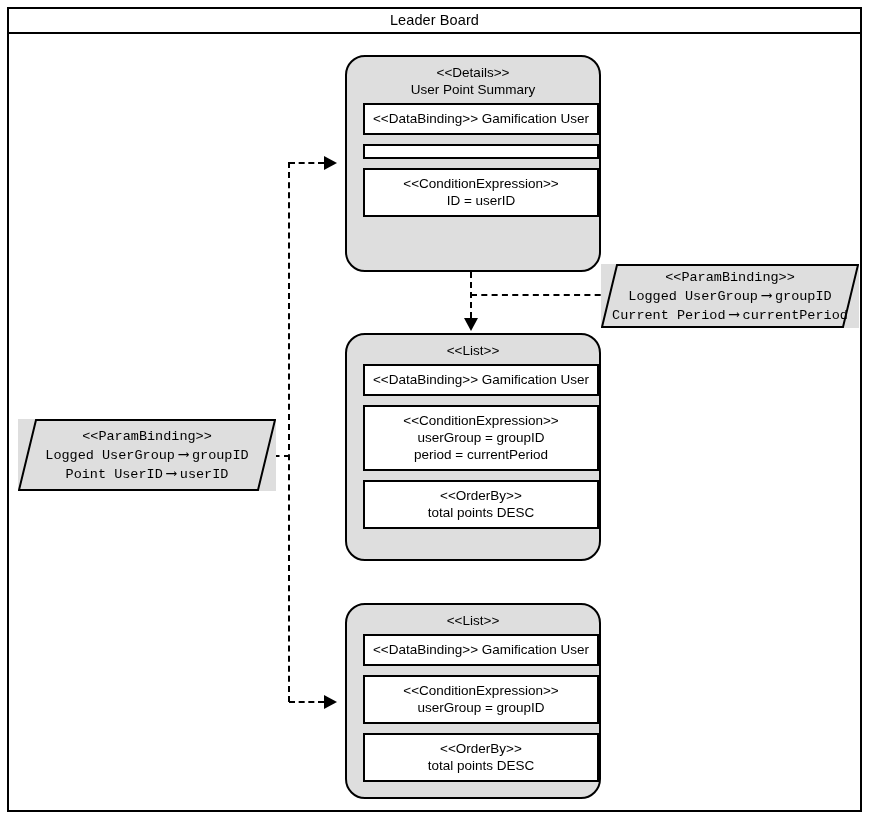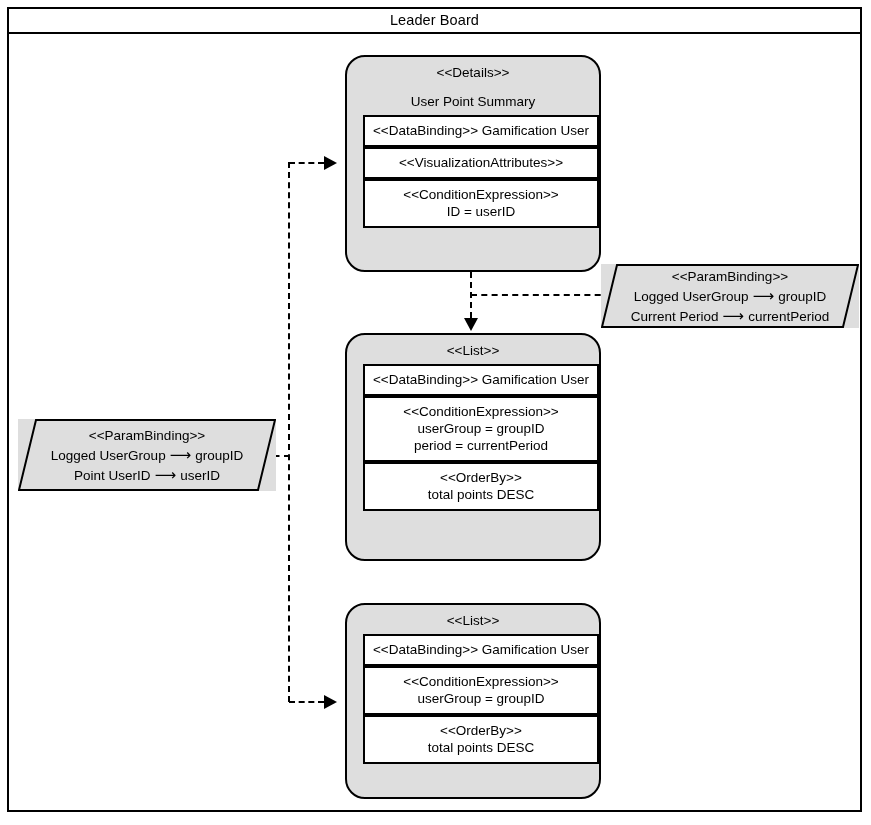--- a/index.html
+++ b/index.html
@@ -63,26 +63,27 @@
     text-align: center;
     font-size: 13.5px;
     line-height: 17px;
     color: #000000;
     padding-top: 7px;
     padding-bottom: 5px;
     box-sizing: border-box;
     user-select: none;
   }
   .component-header .stereotype { display: block; }
-  .component-header .cname { display: block; margin-top: 12px; }
+  .component-header .cname { display: block; }
 
   .compartments {
     width: 236px;
     display: flex;
     flex-direction: column;
+    gap: 9px;
   }
   .compartment {
     background: #ffffff;
     border: 2px solid #000000;
     box-sizing: border-box;
     text-align: center;
     font-size: 13.5px;
     line-height: 17px;
     color: #000000;
     padding: 5px 4px 6px 4px;
@@ -96,20 +97,21 @@
     background: #dedede;
     box-sizing: border-box;
     display: flex;
     flex-direction: column;
     align-items: center;
     justify-content: center;
     font-size: 13.5px;
     line-height: 19px;
     color: #000000;
     user-select: none;
+    font-family: Liberation Mono, monospace;
   }
   .note .stereotype { display: block; text-align: center; }
   .note .maprow { display: block; white-space: nowrap; }
   .note-inner {
     position: relative;
     z-index: 2;
     text-align: center;
     padding: 0 6px;
   }
   .note-shape {
@@ -157,21 +159,20 @@
   <div class="component" style="left:345px; top:55px; width:256px; height:217px;">
     <div class="component-header">
       <span class="stereotype">&lt;&lt;Details&gt;&gt;</span>
       <span class="cname">User Point Summary</span>
     </div>
     <div class="compartments">
       <div class="compartment">
         <span class="line">&lt;&lt;DataBinding&gt;&gt; Gamification User</span>
       </div>
       <div class="compartment">
-        <span class="line">&lt;&lt;VisualizationAttributes&gt;&gt;</span>
       </div>
       <div class="compartment">
         <span class="line">&lt;&lt;ConditionExpression&gt;&gt;</span>
         <span class="line">ID = userID</span>
       </div>
     </div>
   </div>
 
   <div class="component" style="left:345px; top:333px; width:256px; height:228px;">
     <div class="component-header">

